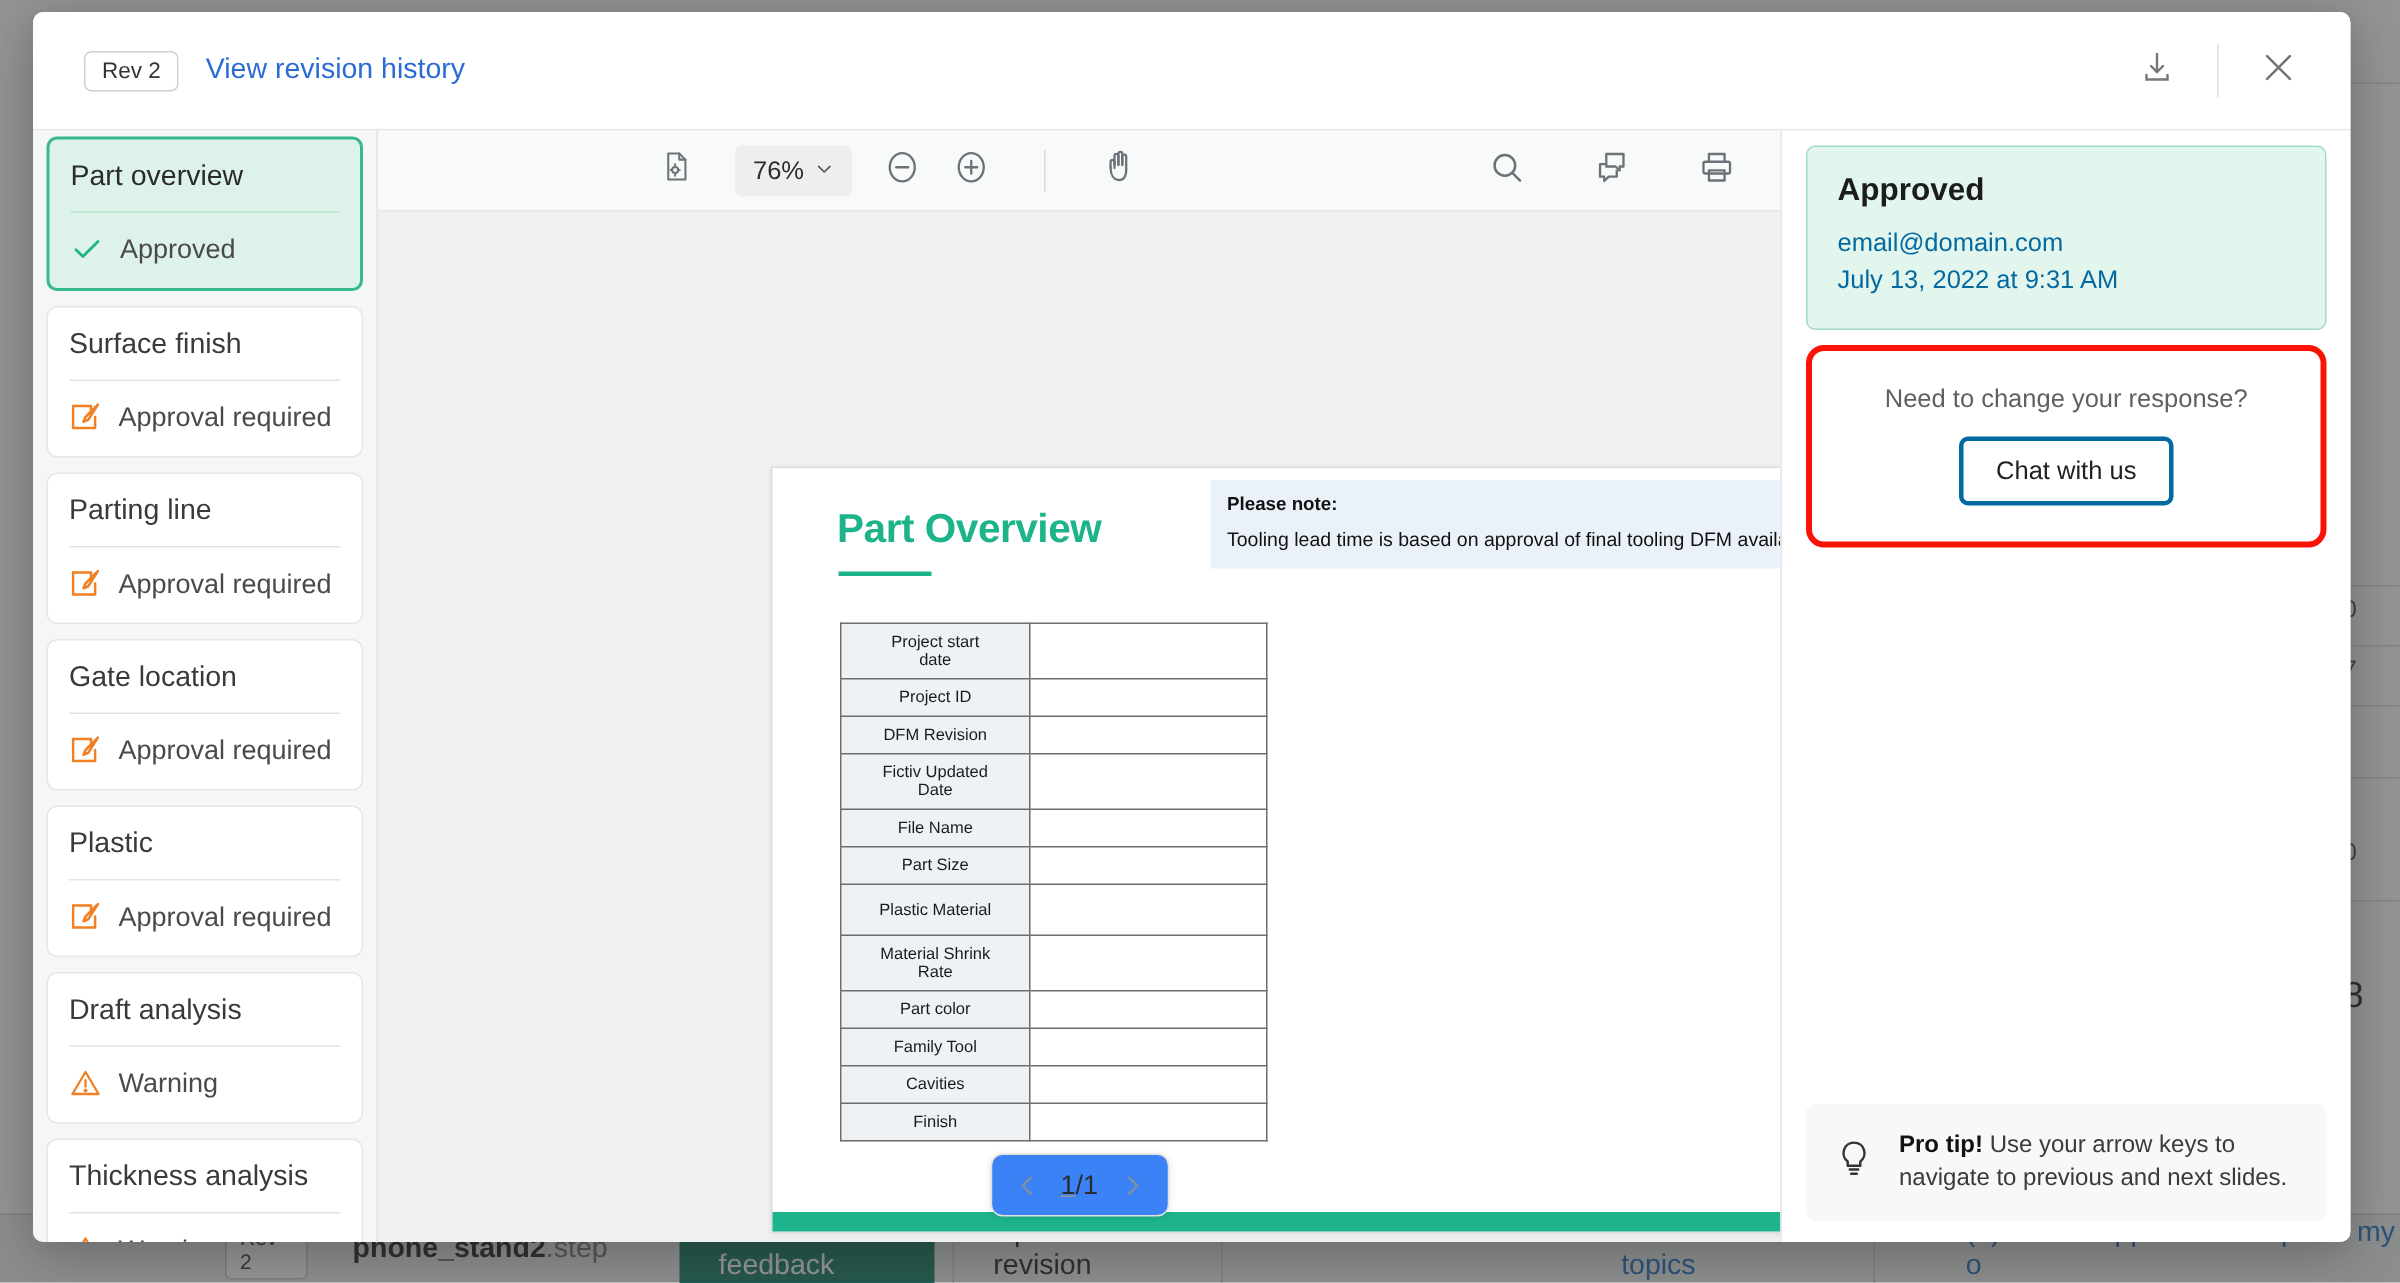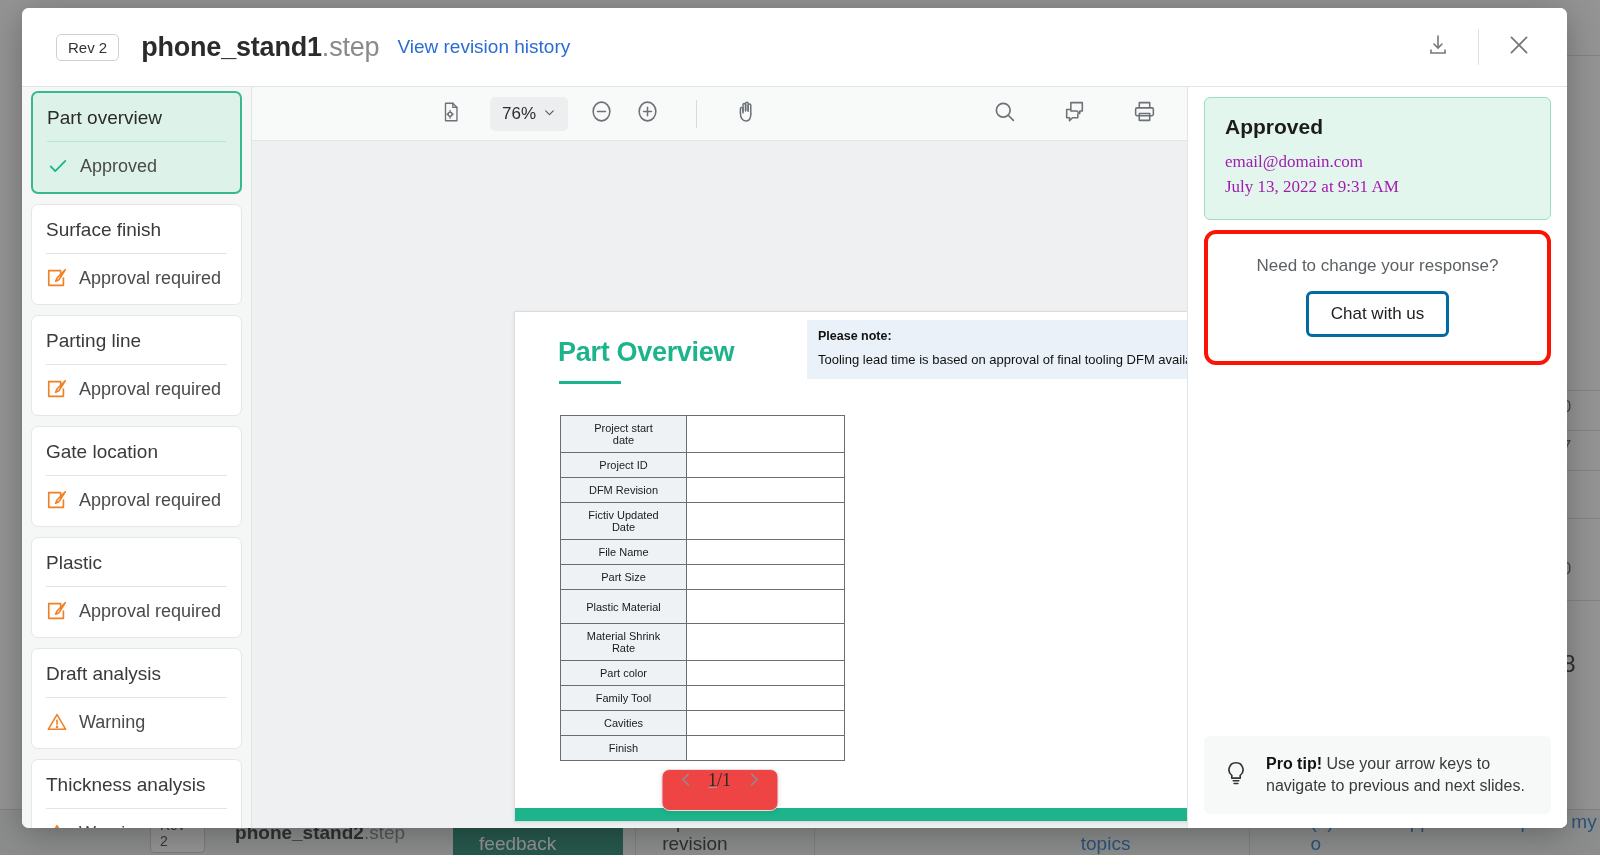--- a/index.html
+++ b/index.html
@@ -306,29 +306,29 @@
     position: absolute;
     left: 0; bottom: 0; width: 100%; height: 13px;
     background: #1db48b;
   }
 
   #pager {
     position: absolute;
     left: 50%;
     transform: translateX(-50%);
     bottom: 17px;
-    background: #ef4444;
+    background: #3b82f6;
     border: 1px solid #e0e0e0;
     border-radius: 8px;
     box-shadow: 0 1px 5px rgba(0,0,0,0.09);
     height: 42px;
     display: flex;
+    align-items: center;
     padding: 0 14px;
     gap: 13px;
-    font-family: Liberation Serif, serif;
   }
   .pager-arrow { color: #8a8f93; cursor: pointer; display: flex; }
   #pager-text { font-size: 18px; color: #2b2b2b; }
   #pager-text u { text-decoration-color: #999; }
 
   
   #right-panel {
     width: 380px; min-width: 380px;
     background: #fff;
     border-left: 1px solid #e3e4e4;
@@ -340,21 +340,21 @@
   #approved-card {
     background: #e3f6ed;
     border: 1px solid #9fdcc2;
     border-radius: 6px;
     padding: 17px 20px 20px 20px;
   }
   #approved-title {
     font-size: 21px; font-weight: 700; color: #1c1c1c;
     margin-bottom: 11px;
   }
-  .approved-line { font-size: 17px; color: #a21caf; line-height: 1.45; font-family: Liberation Serif, serif; }
+  .approved-line { font-size: 17px; color: #0369a1; line-height: 1.45; }
 
   #response-card {
     margin-top: 10px;
     background: #fff;
     border: 4px solid #fb1405;
     border-radius: 12px;
     padding: 22px 16px 24px 16px;
     text-align: center;
   }
   #response-q { font-size: 17px; color: #5d6164; }
@@ -414,23 +414,20 @@
     <div id="bg-help-link">(?) What happens after I place my o</div>
   </div>
 </div>
 
 <div id="scrim"></div>
 
 <div id="modal">
 
   <div id="modal-header">
     <div id="rev-chip">Rev 2</div>
-    <div id="file-title">
-      <span>phone_stand1</span><span class="ext">.step</span>
-    </div>
     <div id="revision-link">View revision history</div>
 
     <div id="header-actions">
       <div class="hdr-btn">
         <span>
           <svg width="24" height="24" viewBox="0 0 24 24" fill="none" stroke="currentColor" stroke-width="1.6" stroke-linecap="round">
             <path d="M12 3v11"></path>
               <path d="M8 11l4 4 4-4"></path>
               <path d="M5 17v3h14v-3"></path>
           </svg>

